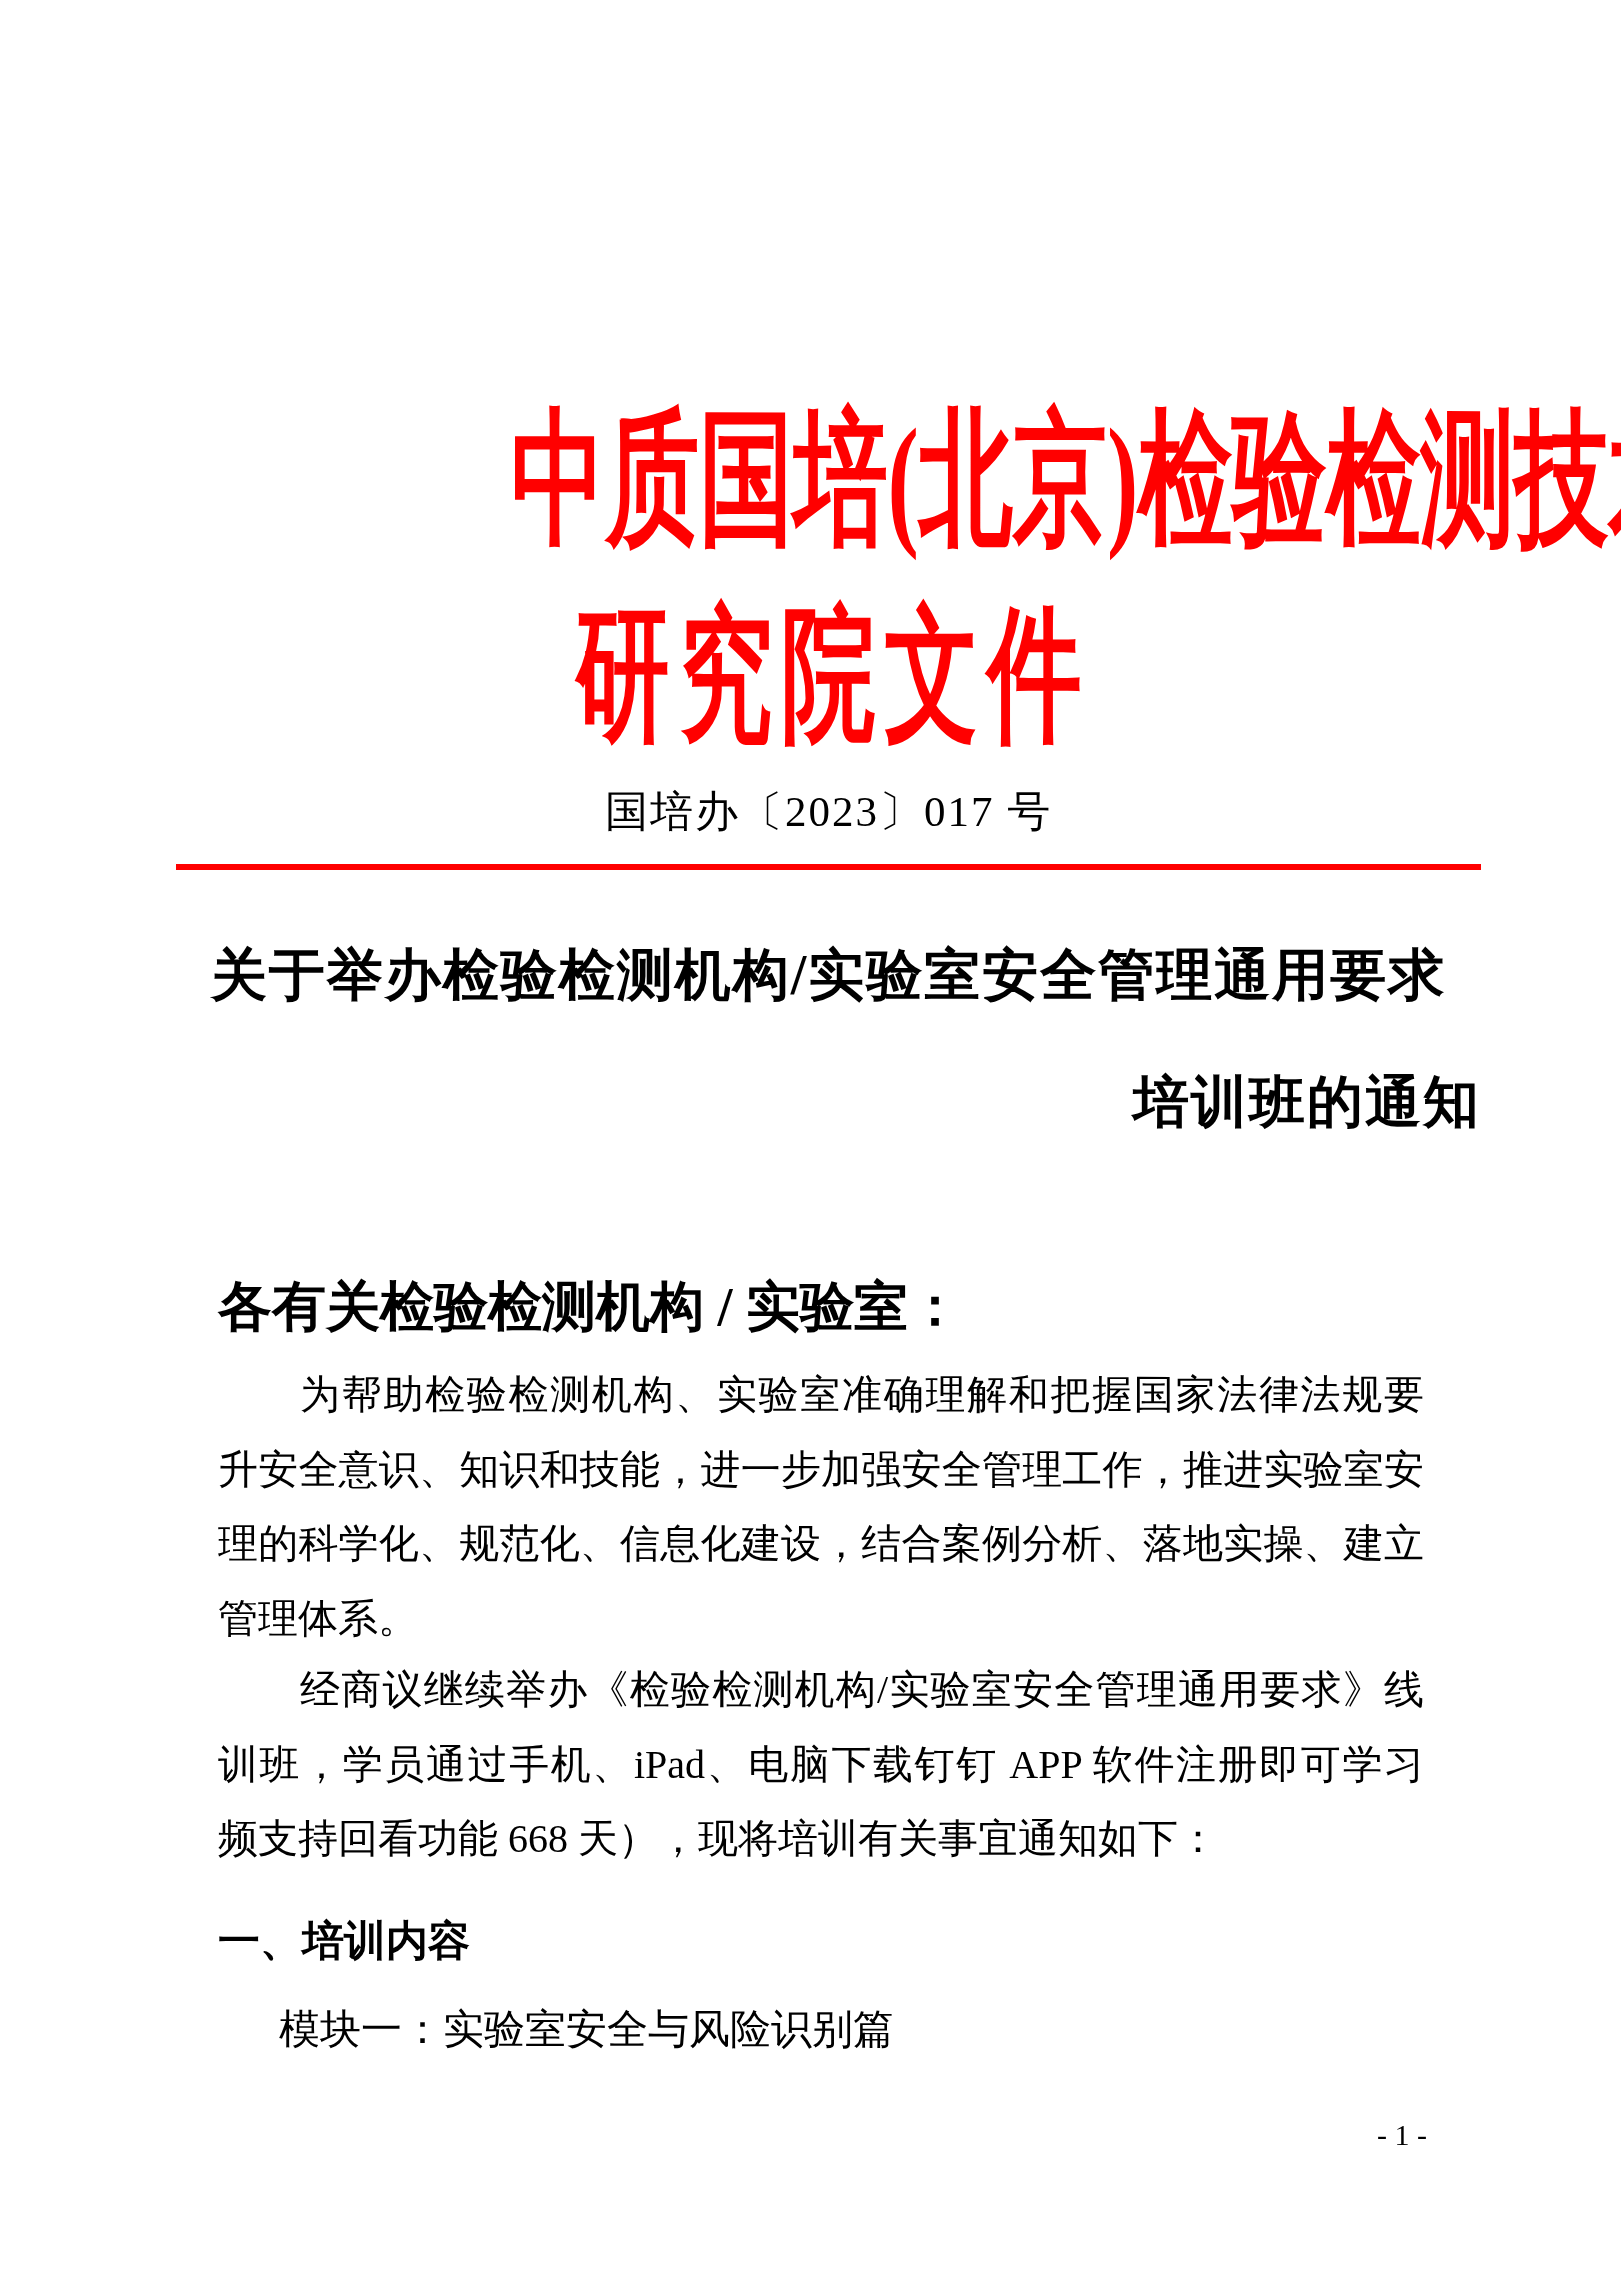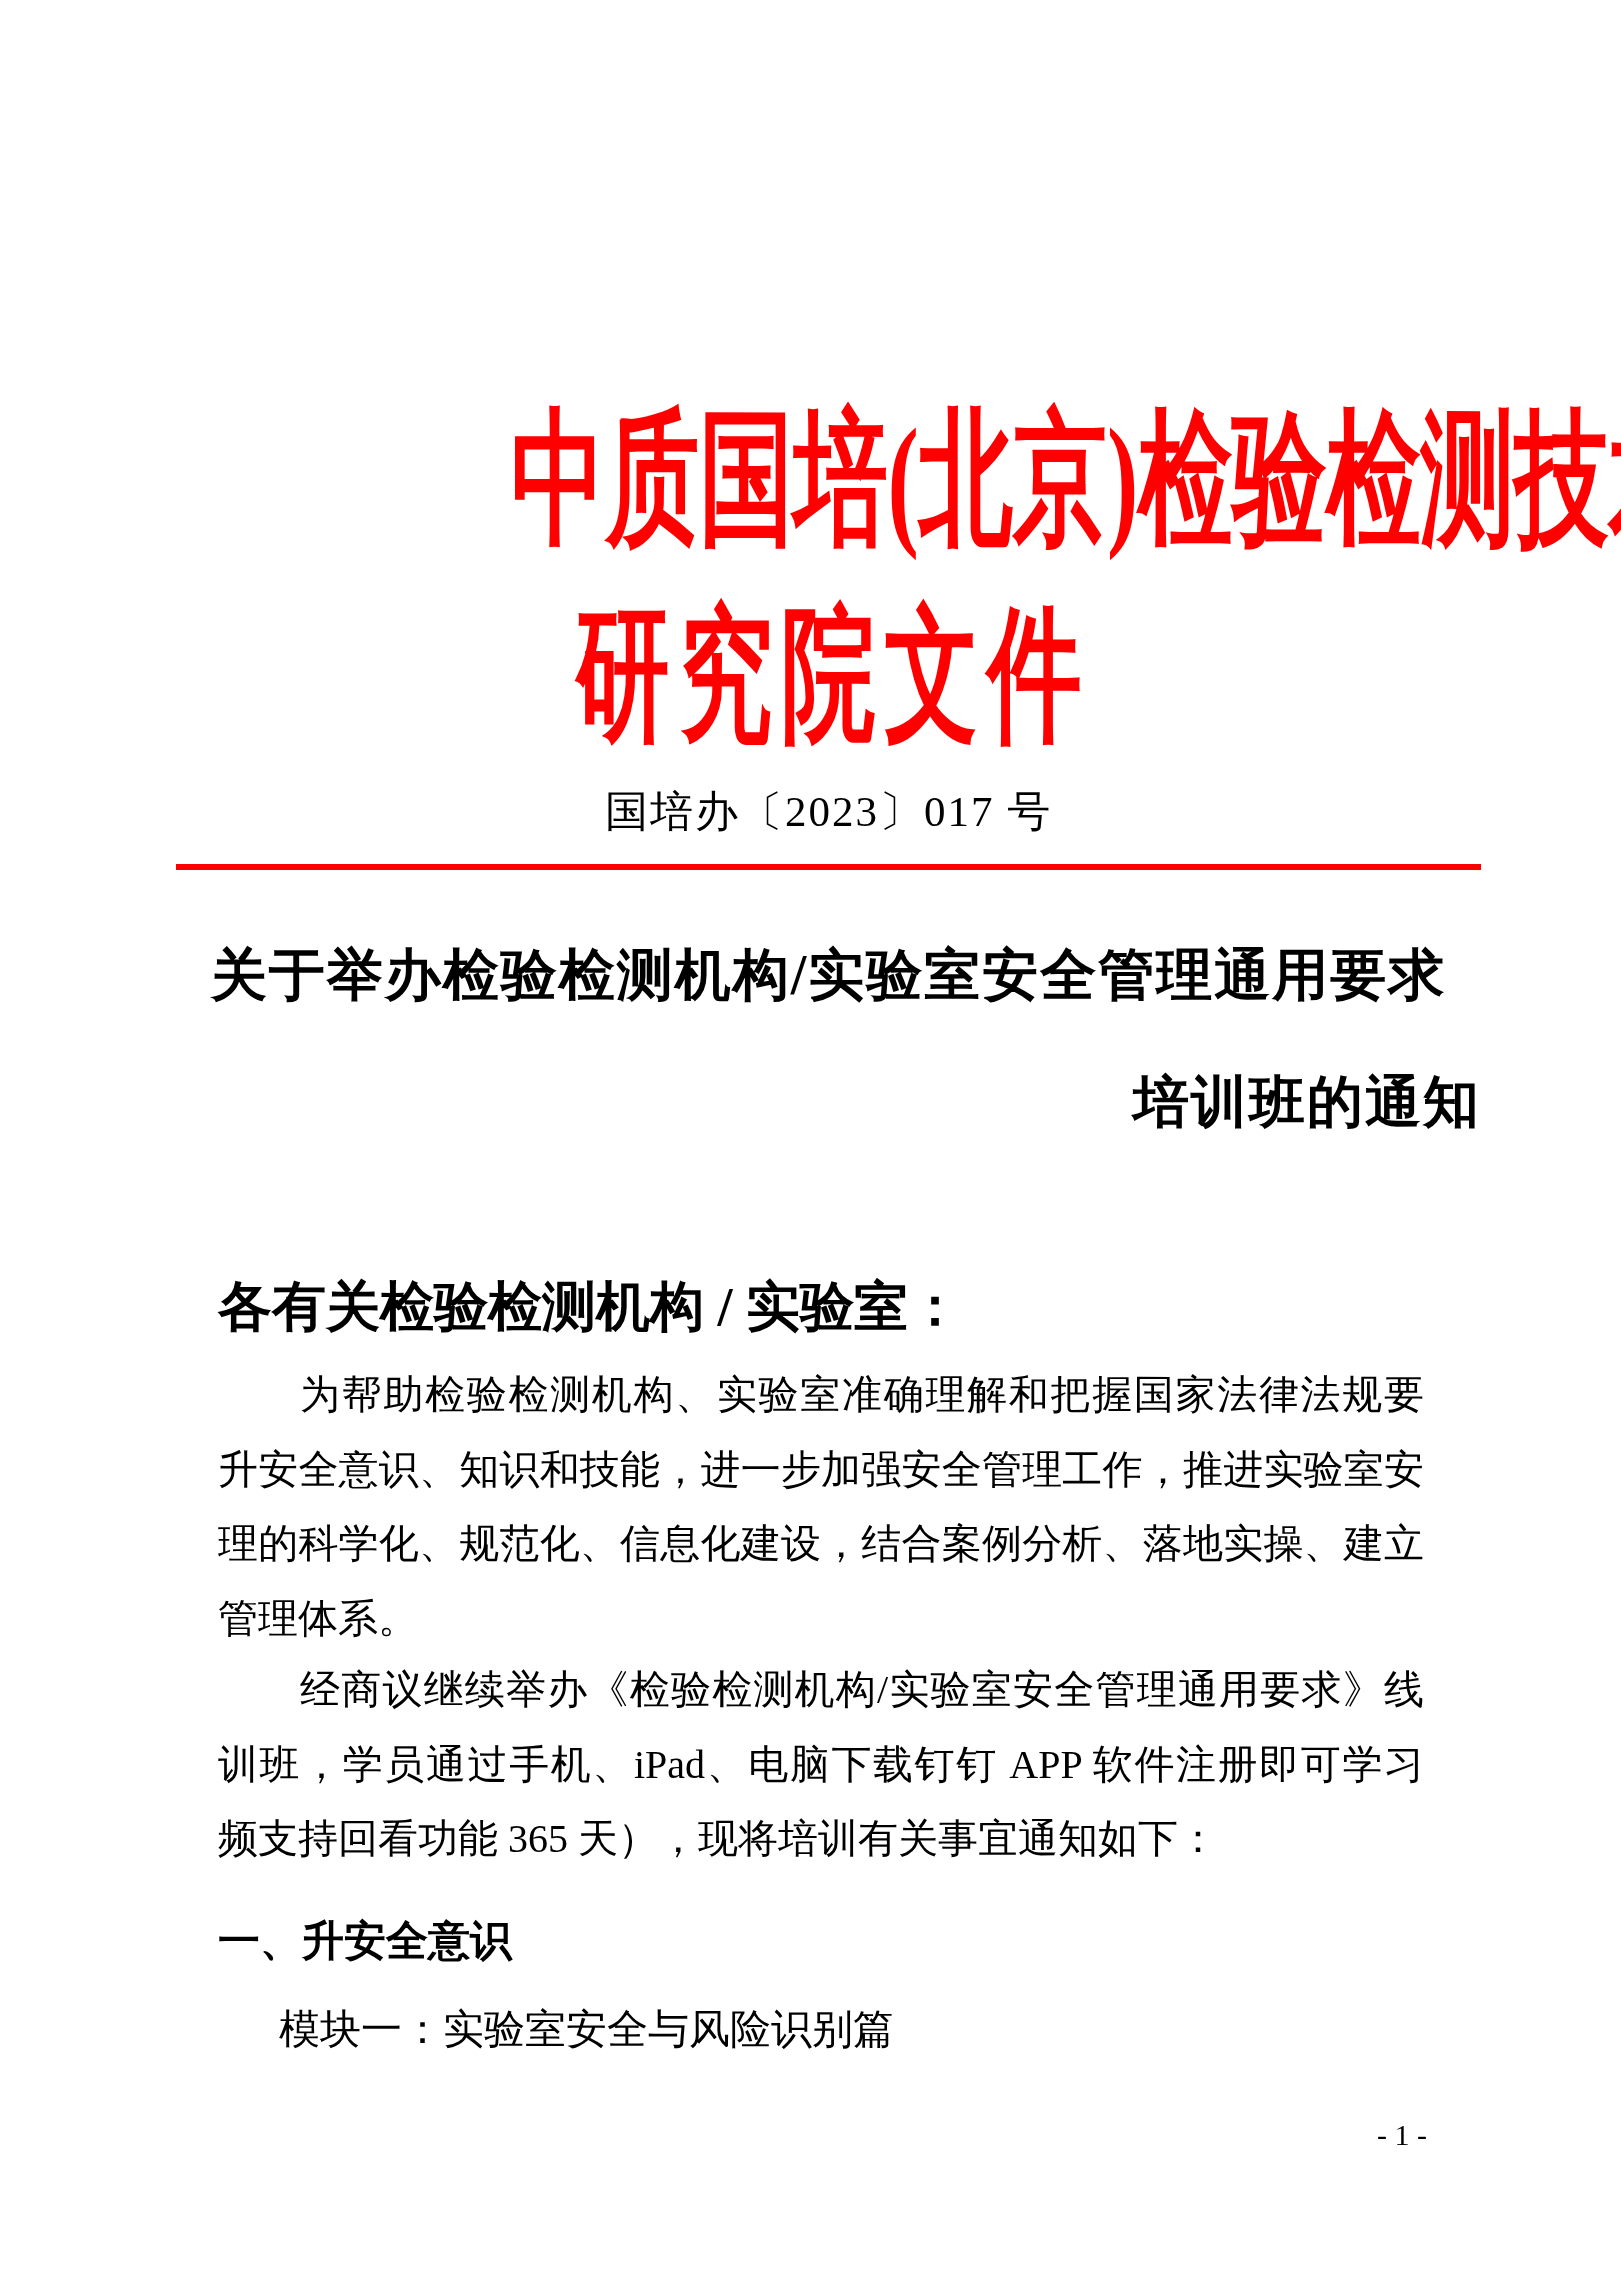--- a/index.html
+++ b/index.html
@@ -140,21 +140,21 @@
 
   <div class="salutation">各有关检验检测机构 / 实验室：</div>
 
   <div class="bline full indent t1395">为帮助检验检测机构、实验室准确理解和把握国家法律法规要求，提</div>
   <div class="bline full t1471">升安全意识、知识和技能，进一步加强安全管理工作，推进实验室安全管</div>
   <div class="bline full t1547">理的科学化、规范化、信息化建设，结合案例分析、落地实操、建立安全</div>
   <div class="bline t1623">管理体系。</div>
 
   <div class="bline full indent t1696">经商议继续举办《检验检测机构/实验室安全管理通用要求》线上培</div>
   <div class="bline full t1772">训班，学员通过手机、iPad、电脑下载钉钉 APP 软件注册即可学习（此视</div>
-  <div class="bline t1848">频支持回看功能 365 天），现将培训有关事宜通知如下：</div>
+  <div class="bline t1848">频支持回看功能 668 天），现将培训有关事宜通知如下：</div>
 
-  <div class="section-heading">一、升安全意识</div>
+  <div class="section-heading">一、培训内容</div>
   <div class="module-line">模块一：实验室安全与风险识别篇</div>
 
   <div class="page-number">- 1 -</div>
 
 </div>
 
 
 </body></html>

